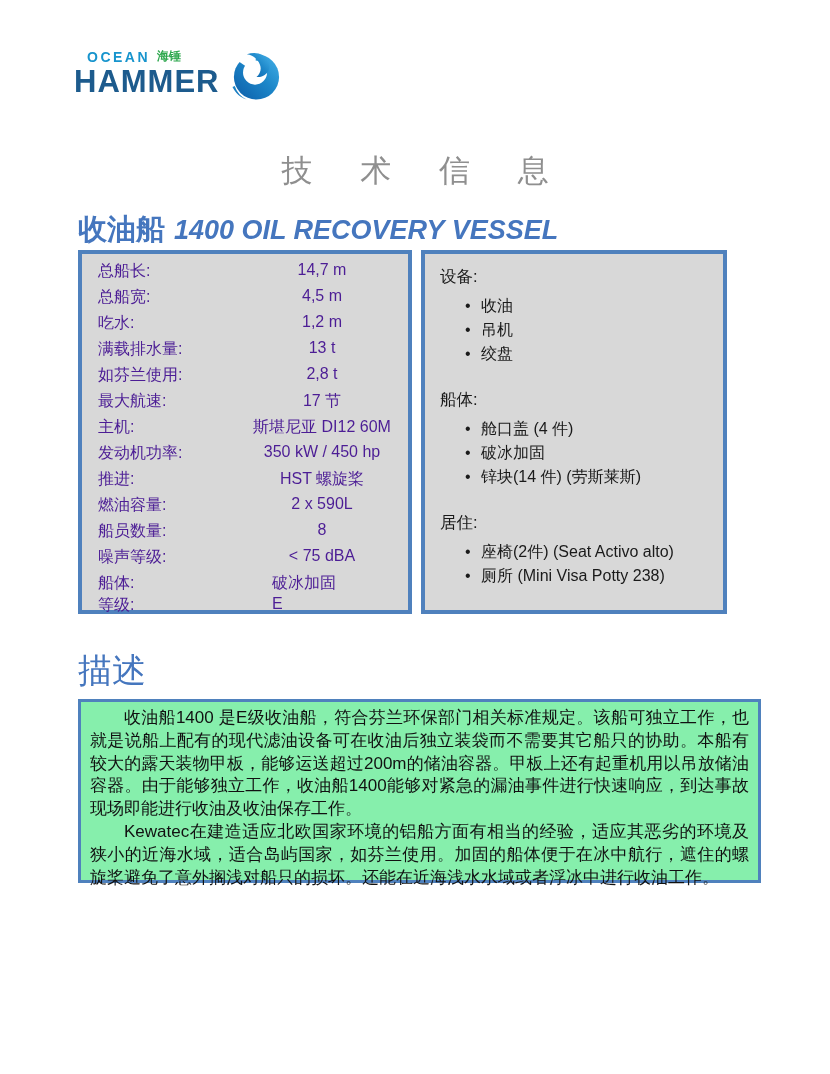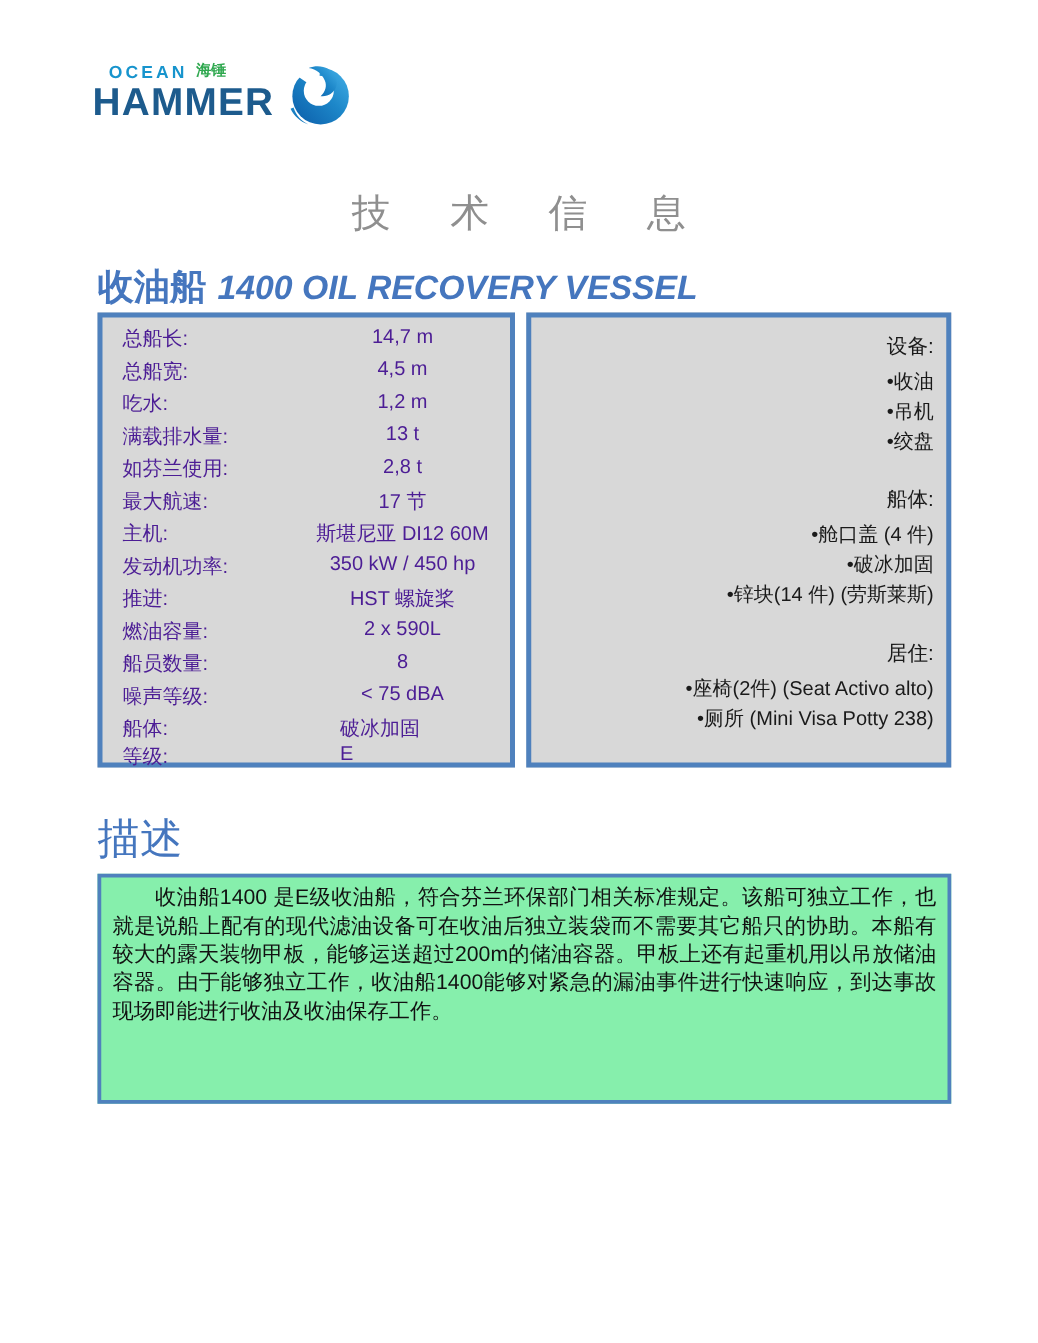--- a/index.html
+++ b/index.html
@@ -32,21 +32,21 @@
 
   
   .product-heading { position:absolute; left:78px; top:210px; color:#4576be; white-space:nowrap; }
   .product-heading .zh { font-family:"Liberation Serif", serif; font-size:29px; font-weight:bold; }
   .product-heading .en { font-family:"Liberation Sans", sans-serif; font-size:27px; font-weight:bold; margin-left:9px;font-style:italic; }
 
   
   .boxes { position:absolute; left:78px; top:250px; display:flex; gap:9px; }
   .box { background:#d8d8d8; border:4px solid #4f81bd; height:364px; }
   .box-left { width:334px; }
-  .box-right { width:340px;text-align:right; }
+  .box-right { width:306px; }
 
   .spec-table { padding:7px 12px 0 16px; }
   .spec-row { display:flex; height:26px; font-size:16px; color:#4c1d95; }
   .spec-row:nth-child(n+13) { height:22px; }
   .spec-label { width:150px; flex:none; }
   .spec-value { flex:1; text-align:center; }
   .spec-row:nth-child(n+13) .spec-value { text-align:left; padding-left:24px; }
 
   .equip { padding:12px 10px 0 15px; color:#1a1a1a; }
   .equip-section { margin-bottom:23px; }
@@ -189,15 +189,16 @@
               <li class="equip-item"><span class="bullet">•</span>厕所 (Mini Visa Potty 238)</li>
             </ul>
           </div>
         </div>
     </div>
   </div>
 
   <div class="desc-heading">描述</div>
   <div class="desc-box">
       <p>收油船1400 是E级收油船，符合芬兰环保部门相关标准规定。该船可独立工作，也就是说船上配有的现代滤油设备可在收油后独立装袋而不需要其它船只的协助。本船有较大的露天装物甲板，能够运送超过200m的储油容器。甲板上还有起重机用以吊放储油容器。由于能够独立工作，收油船1400能够对紧急的漏油事件进行快速响应，到达事故现场即能进行收油及收油保存工作。</p>
+      <p>Kewatec在建造适应北欧国家环境的铝船方面有相当的经验，适应其恶劣的环境及狭小的近海水域，适合岛屿国家，如芬兰使用。加固的船体便于在冰中航行，遮住的螺旋桨避免了意外搁浅对船只的损坏。还能在近海浅水水域或者浮冰中进行收油工作。</p>
     </div>
 
 </div>
 
 </body></html>

